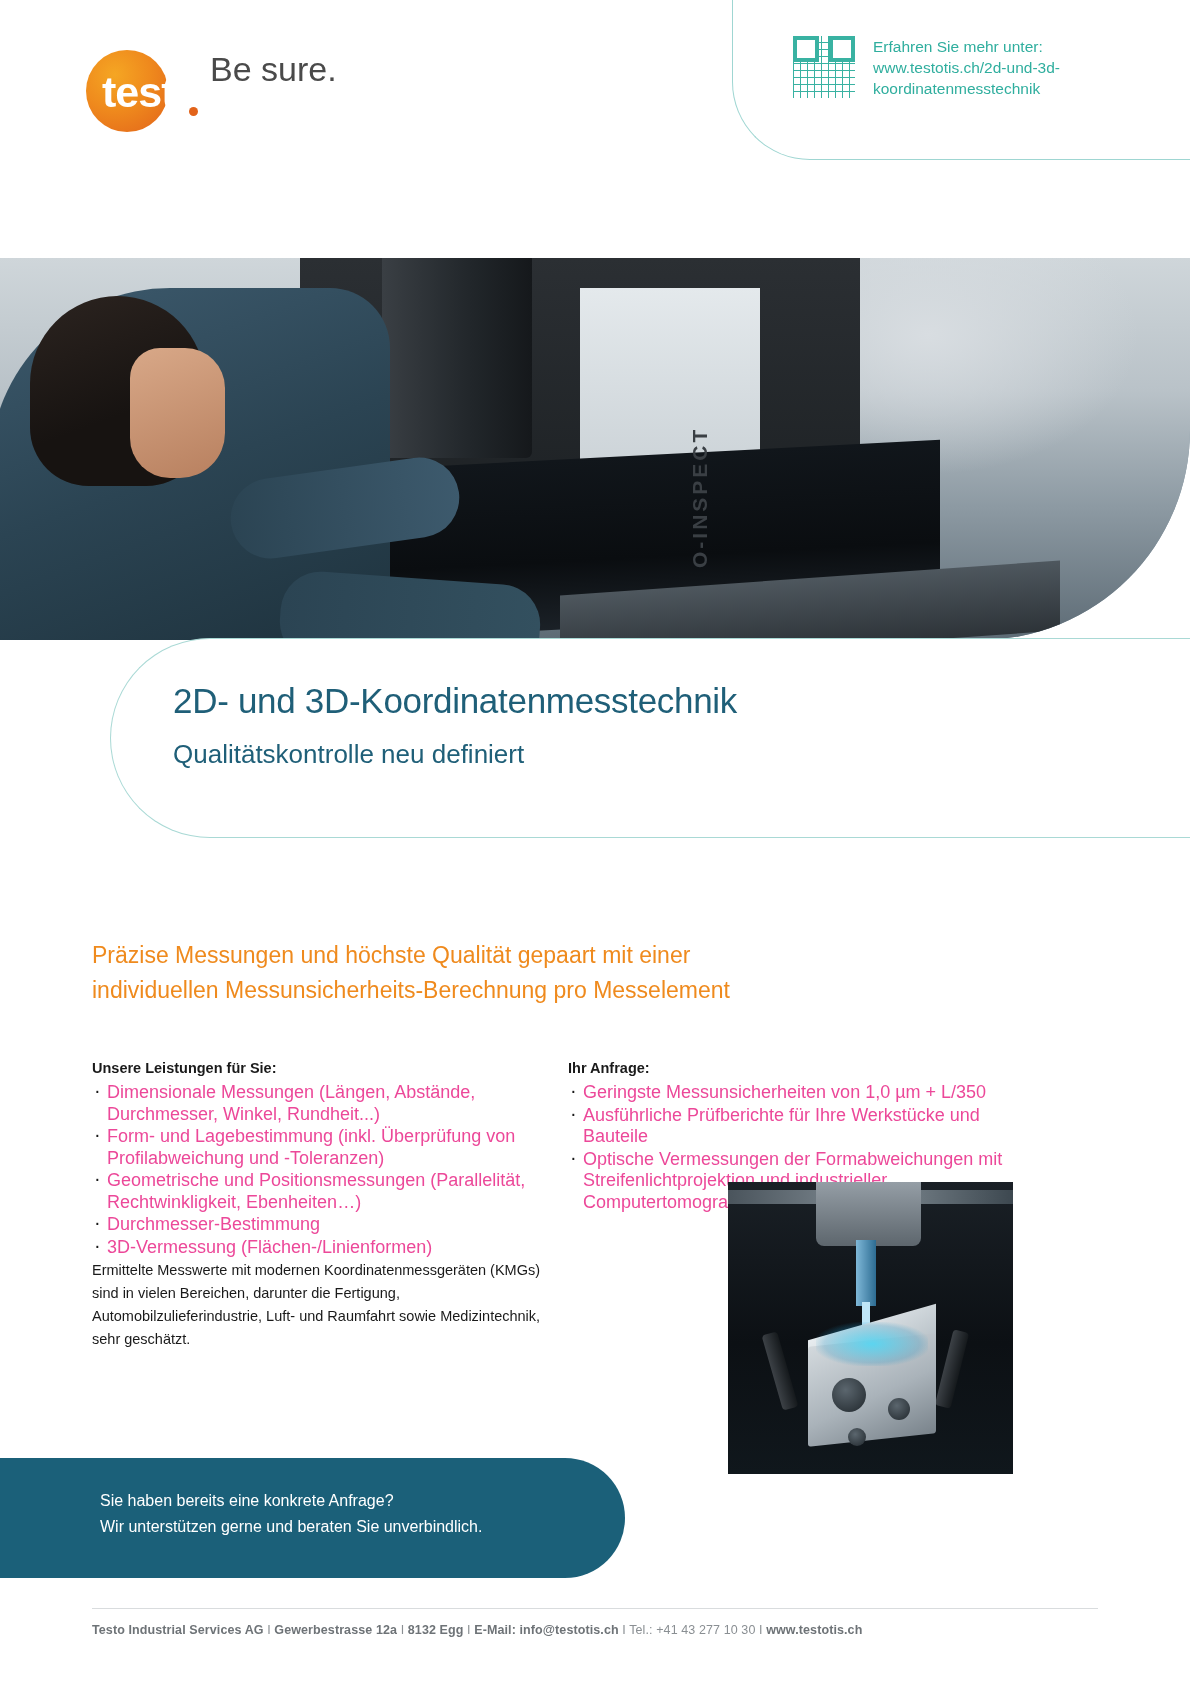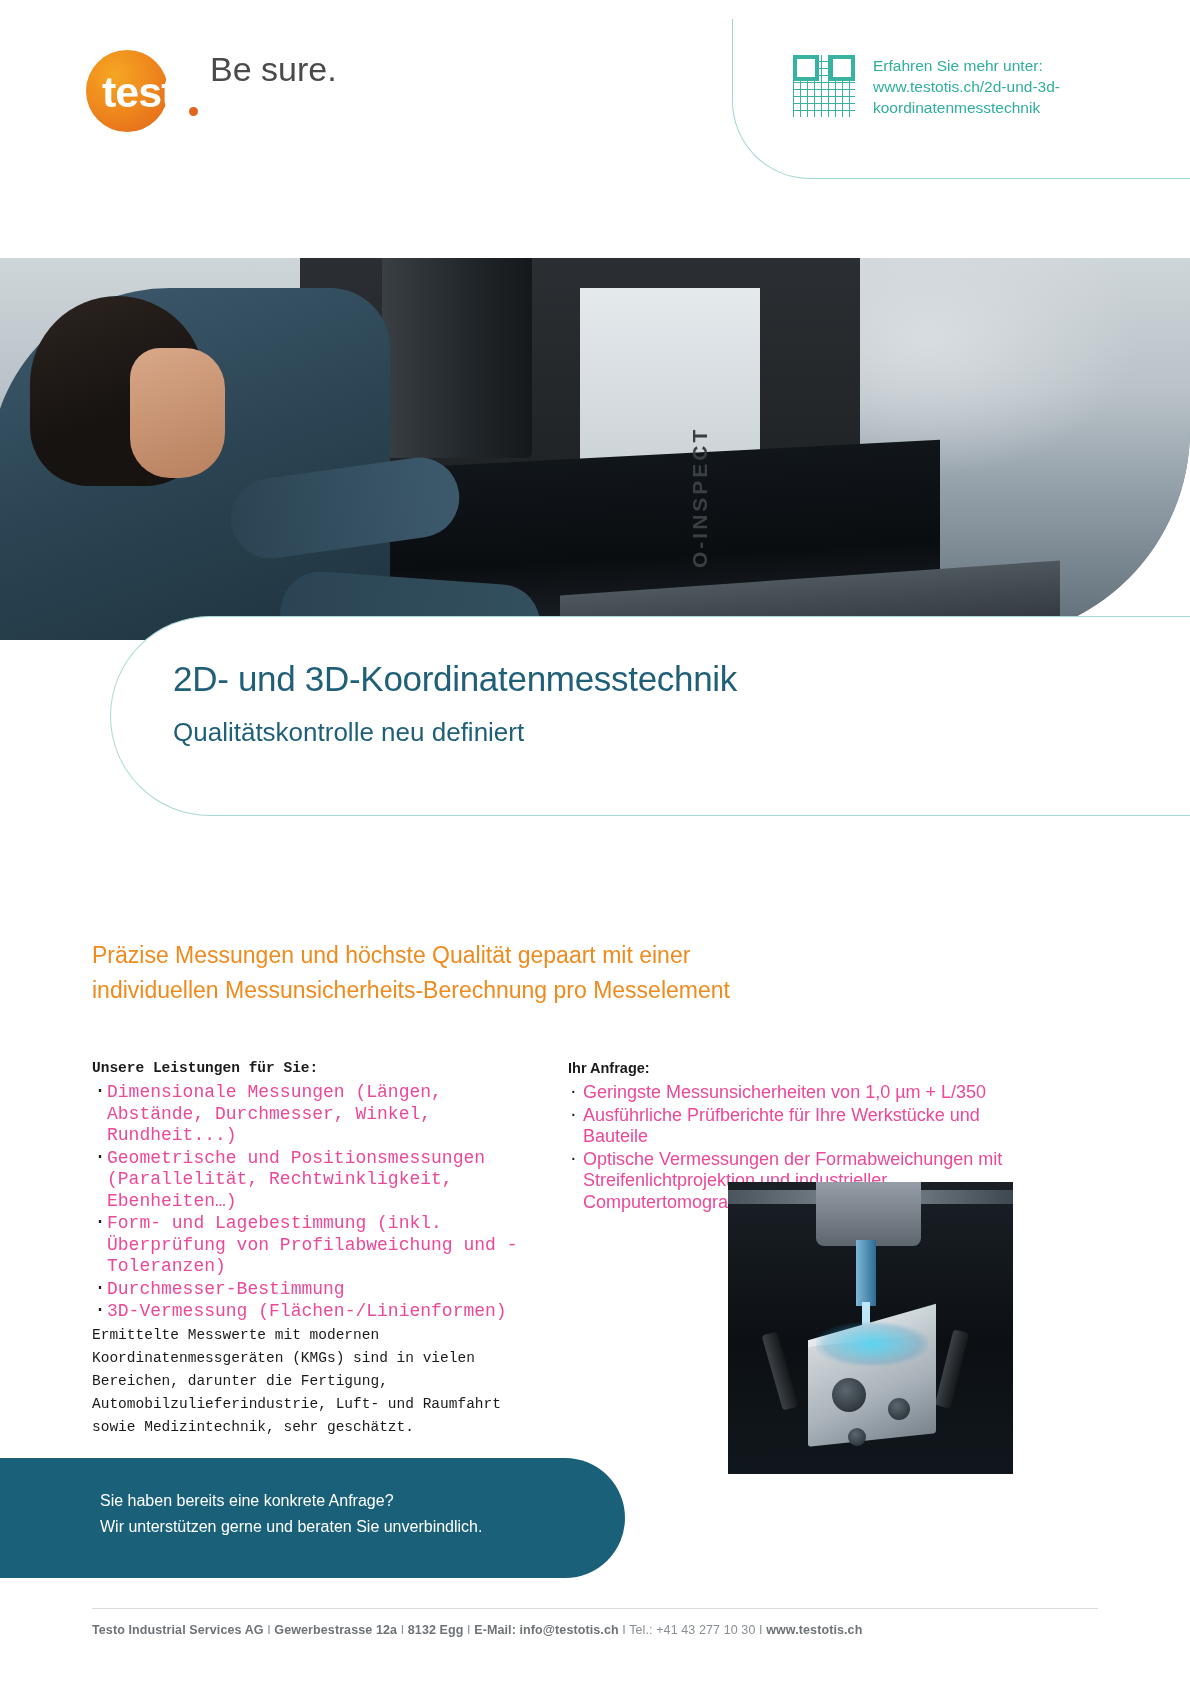--- a/index.html
+++ b/index.html
@@ -72,21 +72,20 @@
     position: absolute;
     right: 0;
     top: 0;
     width: 458px;
     height: 160px;
     border: 1px solid #9fd6d2;
     border-top: none;
     border-right: none;
     border-bottom-left-radius: 78px;
     background: #ffffff;
-    margin-top: 19px;
   }
   .qr-inner {
     position: absolute;
     left: 60px;
     top: 36px;
     display: flex;
     gap: 18px;
   }
   .qr-code {
     width: 62px;
@@ -212,21 +211,21 @@
     width: 260px; height: 90px;
     background: linear-gradient(90deg,#2b4453,#33505f);
     border-radius: 40px;
     transform: rotate(4deg);
   }
 
   
   .title-card {
     position: absolute;
     left: 110px;
-    top: 616px;
+    top: 638px;
     width: 1080px;
     height: 200px;
     background: #ffffff;
     border: 1px solid #a9d9d5;
     border-right: none;
     border-top-left-radius: 100px;
     border-bottom-left-radius: 100px;
   }
   .title-main {
     position: absolute;
@@ -256,21 +255,20 @@
     line-height: 35px;
     color: #ef8a1d;
   }
 
   
   .col-left {
     position: absolute;
     left: 92px;
     top: 1060px;
     width: 450px;
-    font-family: Liberation Mono, monospace;
   }
   .col-right {
     position: absolute;
     left: 568px;
     top: 1060px;
     width: 470px;
   }
   .col-head {
     font-size: 14.5px;
     font-weight: bold;
@@ -473,22 +471,22 @@
 
   <div class="claim">
     <div>Präzise Messungen und höchste Qualität gepaart mit einer</div>
     <div>individuellen Messunsicherheits-Berechnung pro Messelement</div>
   </div>
 
   <div class="col-left">
     <div class="col-head">Unsere Leistungen für Sie:</div>
     <ul class="bullets">
       <li>Dimensionale Messungen (Längen, Abstände, Durchmesser, Winkel, Rundheit...)</li>
+      <li>Form- und Lagebestimmung (inkl. Überprüfung von Profilabweichung und -Toleranzen)</li>
       <li>Geometrische und Positionsmessungen (Parallelität, Rechtwinkligkeit, Ebenheiten…)</li>
-      <li>Form- und Lagebestimmung (inkl. Überprüfung von Profilabweichung und -Toleranzen)</li>
       <li>Durchmesser-Bestimmung</li>
       <li>3D-Vermessung (Flächen-/Linienformen)</li>
     </ul>
     <div class="para">Ermittelte Messwerte mit modernen Koordinatenmessgeräten (KMGs) sind in vielen Bereichen, darunter die Fertigung, Automobilzulieferindustrie, Luft- und Raumfahrt sowie Medizintechnik, sehr geschätzt.</div>
   </div>
 
   <div class="col-right">
     <div class="col-head">Ihr Anfrage:</div>
     <ul class="bullets">
       <li>Geringste Messunsicherheiten von 1,0 µm + L/350</li>

